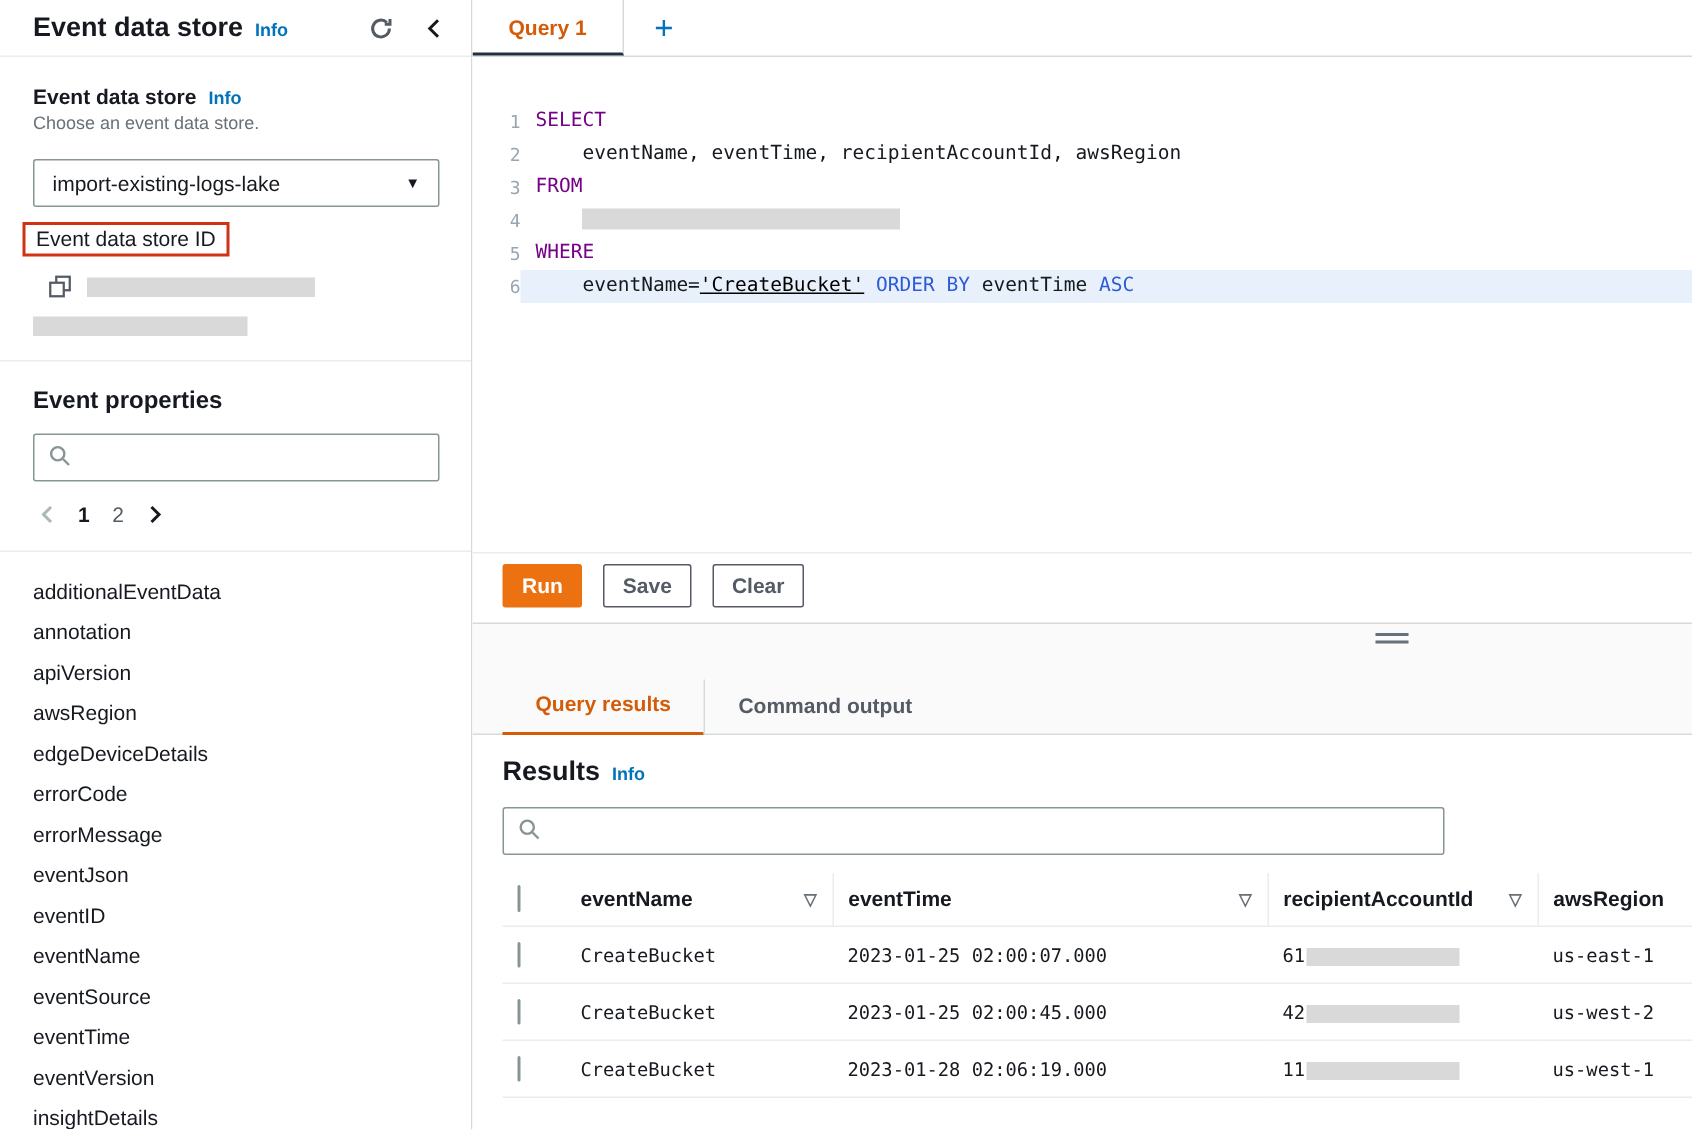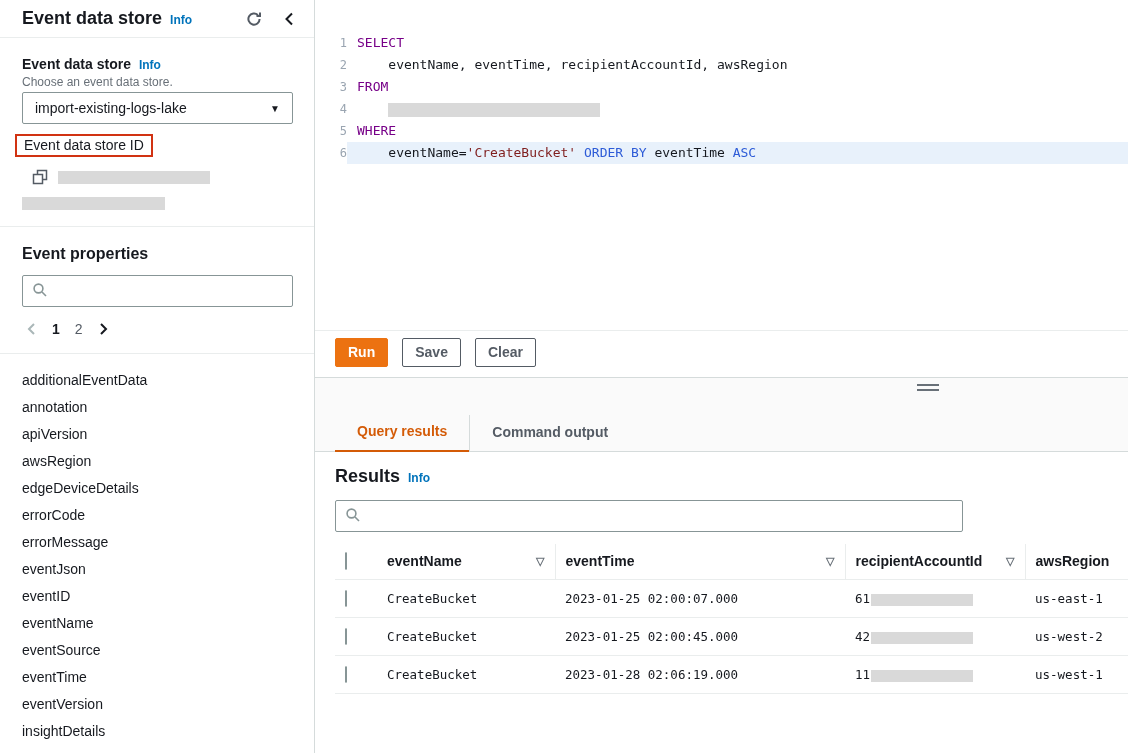--- a/index.html
+++ b/index.html
@@ -17,21 +17,21 @@
   .sb-title-wrap { display:flex; align-items:baseline; }
   .sb-title { font-size:18px; font-weight:700; margin:0; }
   .info-link { color:#0073bb; font-size:12px; font-weight:700; margin-left:8px; cursor:pointer; text-decoration:none; }
   .sb-header-icons { display:flex; align-items:center; gap:20px; }
   .icon-btn { cursor:pointer; display:flex; align-items:center; }
 
   .sb-section { padding:18px 22px 16px; }
   .label-row { display:flex; align-items:baseline; }
   .field-label { font-size:14px; font-weight:700; }
   .field-desc { font-size:12px; color:#687078; margin-top:3px; }
-  .select { margin-top:3px; height:32px; width:271px; border:1px solid #879596; border-radius:2px; background:#fff;
+  .select { margin-top:17px; height:32px; width:271px; border:1px solid #879596; border-radius:2px; background:#fff;
             display:flex; align-items:center; justify-content:space-between; padding:0 12px; font-size:14px; cursor:pointer; }
   .caret { font-size:10px; color:#16191f; }
   .red-callout { display:inline-block; border:2px solid #d13212; padding:1px 7px 2px; font-size:14px; margin-top:10px; margin-left:-7px; background:#fff; }
   .copy-row { display:flex; align-items:center; gap:10px; margin-top:12px; padding-left:10px; }
   .redact { display:inline-block; background:#d9d9d9; height:13px; }
   .w150 { width:152px; } .w145 { width:143px; }
   .redact.block { display:block; margin-top:12px; }
   .divider { border-top:1px solid #eaeded; }
   .sb-h2 { font-size:16px; font-weight:700; margin:0; }
   .search-box { margin-top:12px; height:32px; width:271px; border:1px solid #879596; border-radius:2px; background:#fff;
@@ -49,21 +49,21 @@
   .qtab { display:flex; align-items:center; padding:0 24px; border-right:1px solid #d5dbdb; color:#d45b07; font-weight:700; font-size:14px; cursor:pointer; border-bottom:2px solid #232f3e; }
   .addtab { display:flex; align-items:center; padding:0 20px; color:#0073bb; font-size:22px; font-weight:400; cursor:pointer; }
 
   .editor { height:330px; min-height:330px; padding-top:32px; font-family:"DejaVu Sans Mono", monospace; font-size:13px; background:#fff; cursor:text; }
   .code-row { display:flex; height:22px; line-height:22px; }
   .ln { width:32px; min-width:32px; text-align:right; color:#9aa5b1; font-size:12px; }
   .code { white-space:pre; padding-left:10px; flex:1; height:22px; line-height:22px; }
   .code-row.hl .code { background:#e8f1fb; }
   .kw  { color:#770088; }
   .kw2 { color:#2d5bd7; }
-  .str { color:#7f1d1d; }
+  .str { color:#000000;text-decoration:underline; }
   .plain { color:#16191f; }
   .editor-redact { width:212px; height:14px; vertical-align:middle; }
 
   .actions { border-top:1px solid #eaeded; padding:7px 20px 10px; display:flex; align-items:center; gap:14px; }
   .btn { font-family:inherit; font-size:14px; font-weight:700; padding:5px 12px 6px; border-radius:2px; background:#fff; border:1px solid #545b64; color:#545b64; cursor:pointer; }
   .btn.primary { background:#ec7211; border-color:#ec7211; color:#fff; }
 
   .strip { border-top:1px solid #d5dbdb; border-bottom:1px solid #d5dbdb; background:#fafafa; height:75px; min-height:75px;
            display:flex; flex-direction:column; justify-content:space-between; }
   .handle { width:22px; height:7px; margin:6px 0 0 74%; border-top:2px solid #687078; border-bottom:2px solid #687078; cursor:row-resize; }
@@ -189,20 +189,26 @@
       <div class="prop-item">eventName</div>
       <div class="prop-item">eventSource</div>
       <div class="prop-item">eventTime</div>
       <div class="prop-item">eventVersion</div>
       <div class="prop-item">insightDetails</div>
     </div>
   </aside>
 
   <main>
 
+    <div class="tabbar">
+      <div class="qtab">
+        <span>Query 1</span>
+      </div>
+      <div class="addtab">+</div>
+    </div>
 
     <div class="editor">
       <div class="code-row">
         <span class="ln">1</span>
         <span class="code"><span class="kw">SELECT</span></span>
       </div>
       <div class="code-row">
         <span class="ln">2</span>
         <span class="code"><span class="plain">    eventName, eventTime, recipientAccountId, awsRegion</span></span>
       </div>

